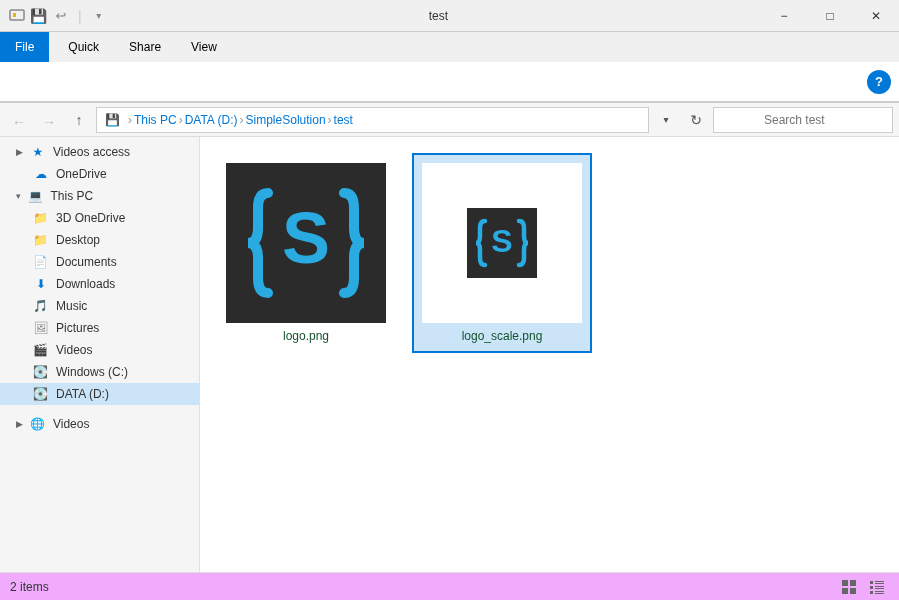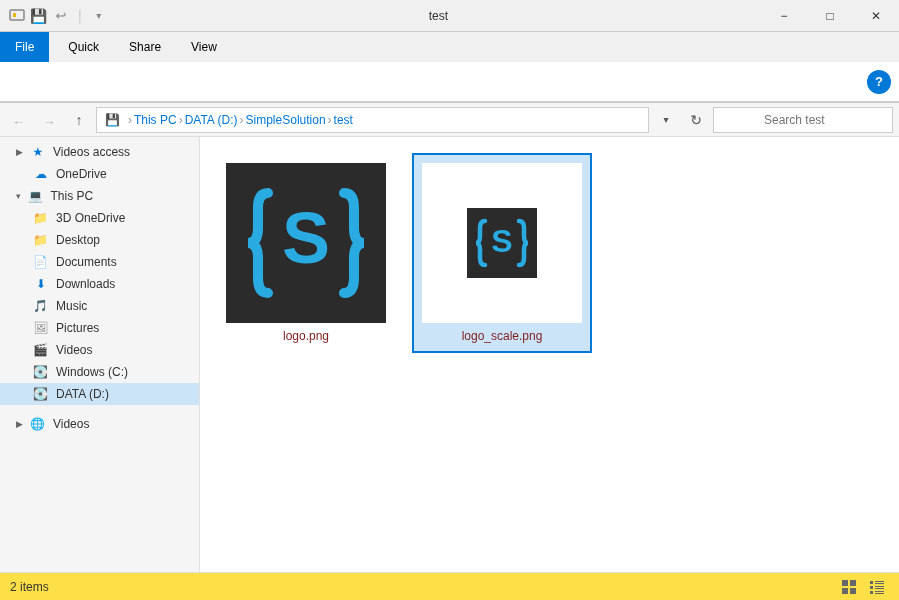--- a/index.html
+++ b/index.html
@@ -42,24 +42,24 @@
     .sidebar { width: 200px; border-right: 1px solid #e0e0e0; overflow-y: auto; padding: 4px 0; background: #f5f5f5; flex-shrink: 0; }
     .sidebar-item { display: flex; align-items: center; gap: 6px; padding: 3px 8px 3px 16px; cursor: pointer; font-size: 12px; color: #333; }
     .sidebar-item.selected { background: #cce4f7; }
     .sidebar-icon { width: 18px; height: 16px; display: flex; align-items: center; justify-content: center; flex-shrink: 0; }
 
     
     .file-area { flex: 1; background: #fff; overflow: auto; padding: 16px; display: flex; gap: 16px; flex-wrap: wrap; align-content: flex-start; }
     .file-item { display: flex; flex-direction: column; align-items: center; width: 180px; cursor: pointer; padding: 8px; border: 2px solid transparent; }
     .file-item.selected { background: #cce4f7; border-color: #0078d7; }
     .file-thumbnail { width: 160px; height: 160px; display: flex; align-items: center; justify-content: center; overflow: hidden; }
-    .file-label { margin-top: 6px; font-size: 12px; color: #7f1d1d; text-align: center; }
-
-    
-    .status-bar { height: 28px; background: #fde047; border-top: 1px solid #ddd; display: flex; align-items: center; padding: 0 10px; font-size: 12px; color: #333; gap: 36px; }
+    .file-label { margin-top: 6px; font-size: 12px; color: #14532d; text-align: center; }
+
+    
+    .status-bar { height: 28px; background: #f0abfc; border-top: 1px solid #ddd; display: flex; align-items: center; padding: 0 10px; font-size: 12px; color: #333; gap: 36px; }
     .status-bar-right { margin-left: auto; display: flex; gap: 4px; }
     .view-btn { width: 24px; height: 24px; display: flex; align-items: center; justify-content: center; cursor: pointer; color: #555; }
 
     
     .ico-folder { color: #e6b800; }
     .ico-blue { color: #0078d7; }
     .ico-onedrive { color: #0078d7; }
     .ico-pc { color: #555; }
     .ico-network { color: #0078d7; }
 

